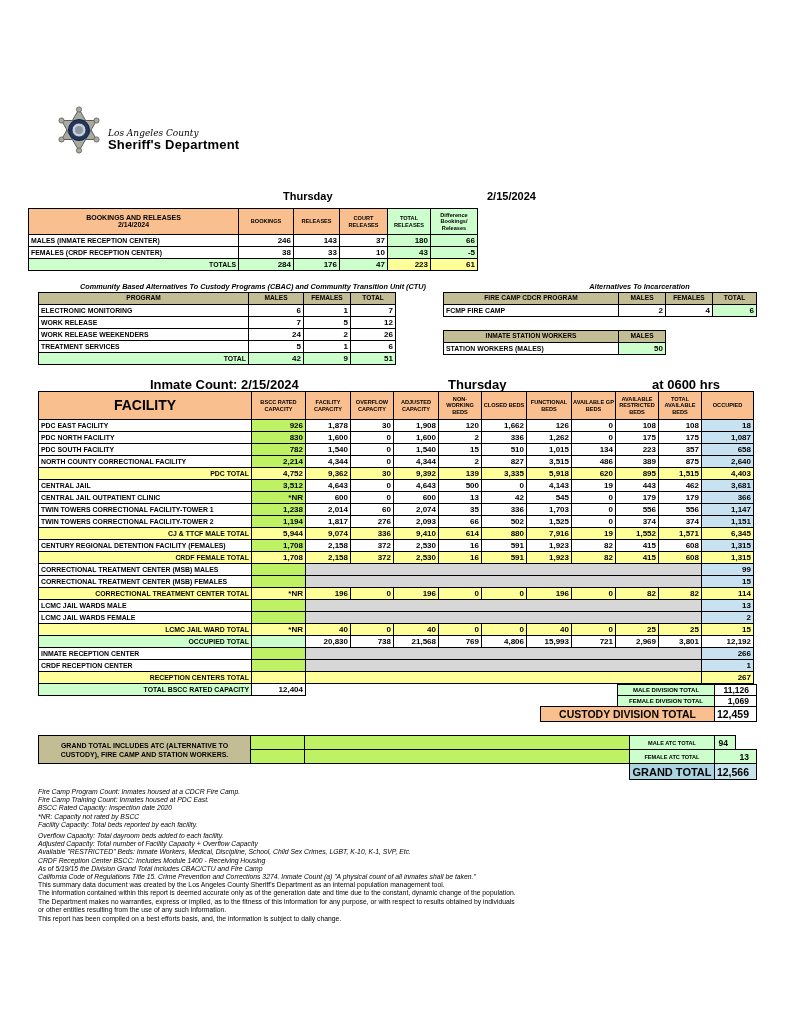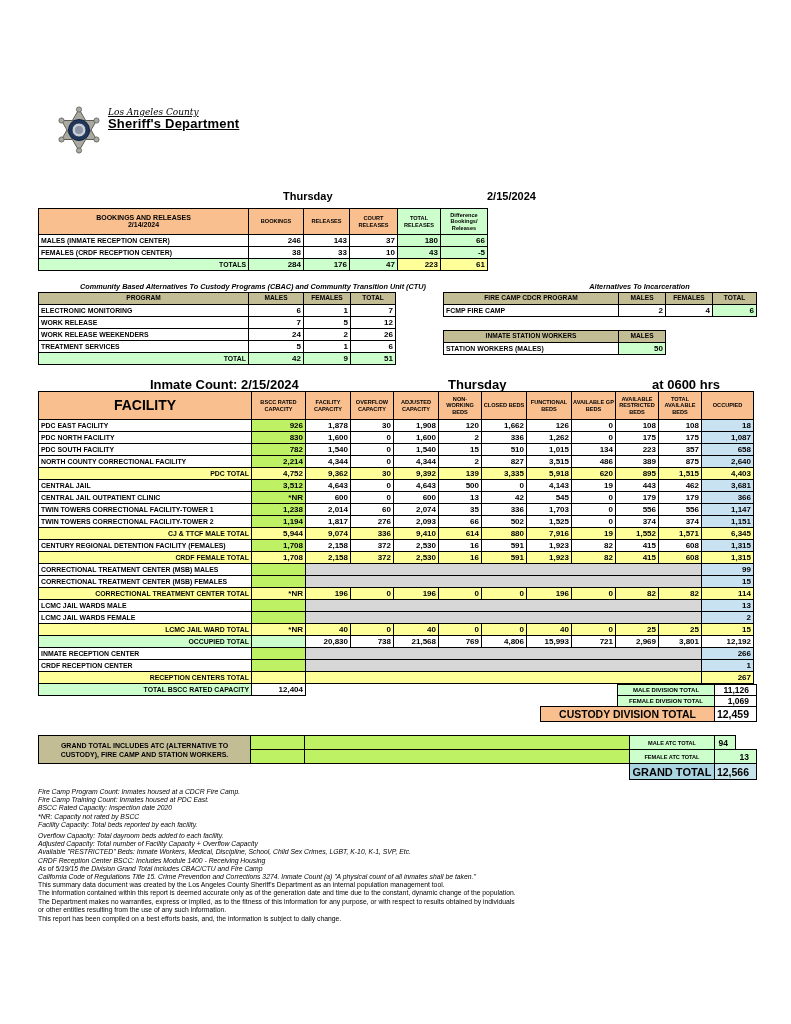--- a/index.html
+++ b/index.html
@@ -65,30 +65,30 @@
       <circle cx="41.5" cy="14.5" r="2.6" fill="#a9a9a1" stroke="#5d5d55" stroke-width="0.8"></circle>
       <circle cx="41.5" cy="33.5" r="2.6" fill="#a9a9a1" stroke="#5d5d55" stroke-width="0.8"></circle>
       <circle cx="24" cy="44.5" r="2.6" fill="#a9a9a1" stroke="#5d5d55" stroke-width="0.8"></circle>
       <circle cx="6.5" cy="33.5" r="2.6" fill="#a9a9a1" stroke="#5d5d55" stroke-width="0.8"></circle>
       <circle cx="6.5" cy="14.5" r="2.6" fill="#a9a9a1" stroke="#5d5d55" stroke-width="0.8"></circle>
       <circle cx="24" cy="24" r="10.5" fill="#22375c" stroke="#10203d" stroke-width="1"></circle>
       <circle cx="24" cy="24" r="7" fill="#c8cdd6" stroke="#10203d" stroke-width="0.8"></circle>
       <circle cx="24" cy="24" r="4" fill="#8d97a8"></circle>
     </svg>
   </div>
-  <div class="abs" style="left:108px;top:107px;text-decoration:underline;">
+  <div class="abs" style="left:108px;top:128px;">
     <div class="logo-county">Los Angeles County</div>
     <div class="logo-dept">Sheriff's Department</div>
   </div>
 
 
   <div class="abs day-line" style="left:283px;top:190px;">Thursday</div>
   <div class="abs day-line" style="left:487px;top:190px;">2/15/2024</div>
 
-  <table class="tbl abs" style="left:38px;top:208px;width:449px;">
+  <table class="tbl abs" style="left:28px;top:208px;width:449px;">
     <colgroup>
         <col style="width:210px">
         <col style="width:55px">
         <col style="width:46px">
         <col style="width:48px">
         <col style="width:43px">
         <col style="width:47px">
       </colgroup>
     <thead>
       <tr>

